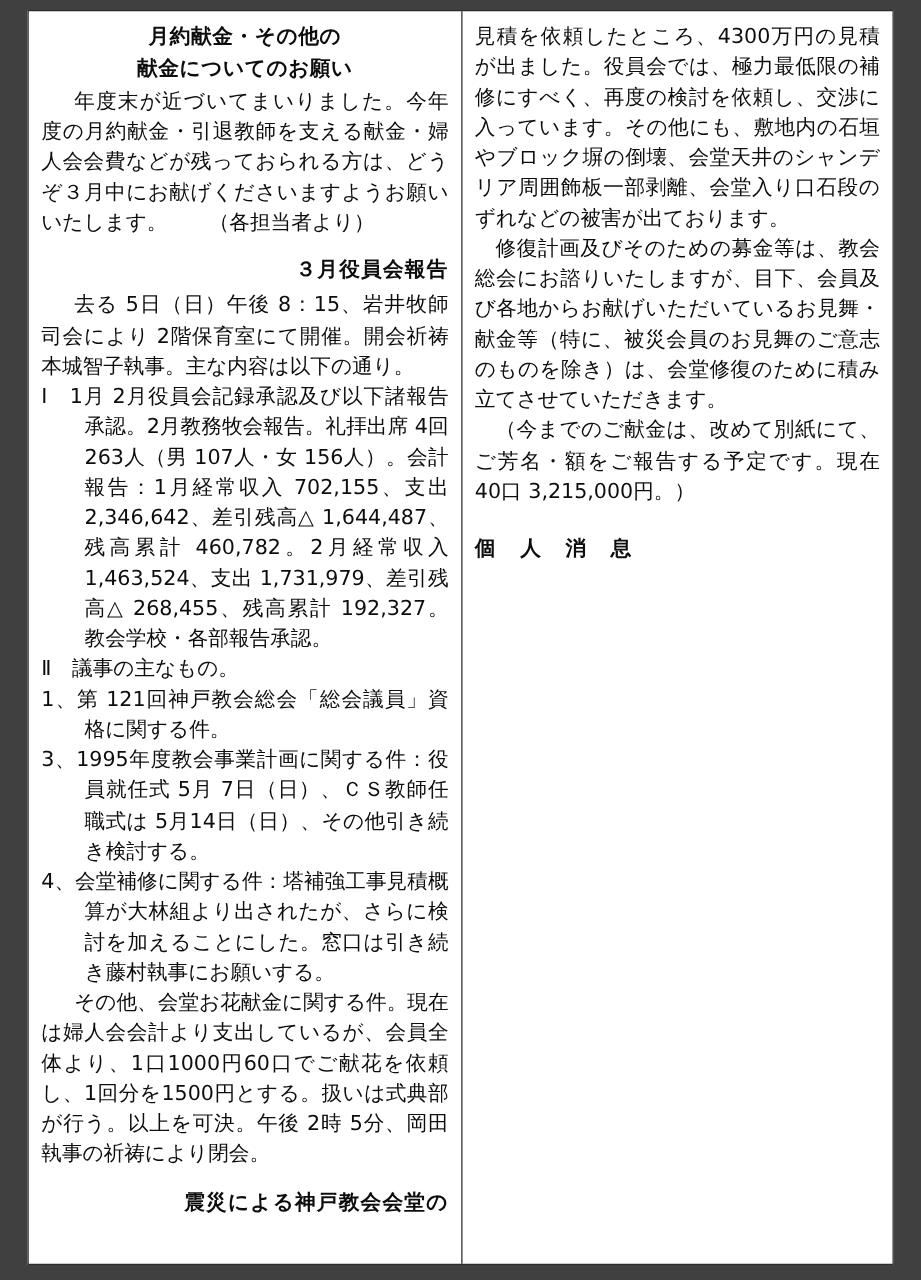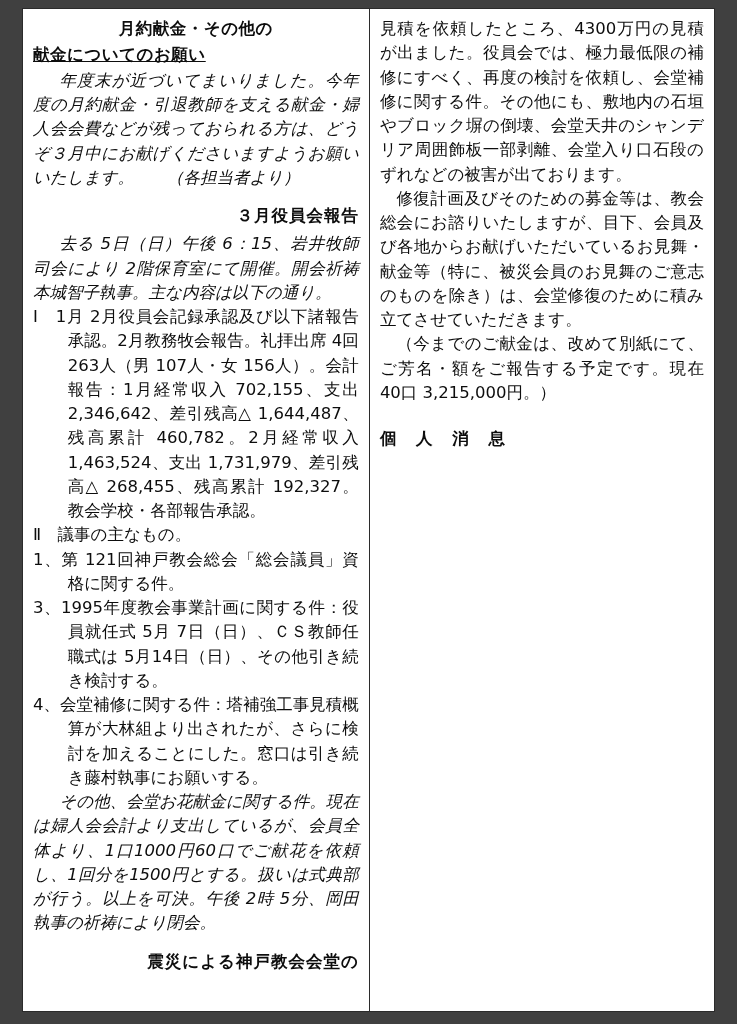--- a/index.html
+++ b/index.html
@@ -55,37 +55,36 @@
     width: 49.8%;
   }
   .heading {
     text-align: center;
     font-weight: bold;
     letter-spacing: 0.5px;
     line-height: 1.45;
     margin: 0 0 2px 0;
   }
   .heading-sub {
+    text-align: center;
     font-weight: bold;
     letter-spacing: 0.5px;
     line-height: 1.45;
     margin: 0 0 2px 0;
-    text-decoration: underline;
   }
   .section-title {
     text-align: right;
     font-weight: bold;
     letter-spacing: 1px;
     margin: 14px 0 4px 0;
   }
   .para {
     margin: 0 0 0 0;
     text-align: justify;
     text-justify: inter-character;
-    font-style: italic;
   }
   .para.indent {
     text-indent: 1.6em;
   }
   .hang {
     margin: 0;
     padding-left: 2.1em;
     text-indent: -2.1em;
     text-align: justify;
     text-justify: inter-character;
@@ -112,39 +111,39 @@
 
       <div class="col col-left">
 
         <div class="heading">月約献金・その他の</div>
         <div class="heading-sub">献金についてのお願い</div>
 
         <p class="para indent">年度末が近づいてまいりました。今年度の月約献金・引退教師を支える献金・婦人会会費などが残っておられる方は、どうぞ３月中にお献げくださいますようお願いいたします。　　（各担当者より）</p>
 
         <div class="section-title">３月役員会報告</div>
 
-        <p class="para indent">去る 5日（日）午後 6：15、岩井牧師司会により 2階保育室にて開催。開会祈祷本城智子執事。主な内容は以下の通り。</p>
+        <p class="para indent">去る 5日（日）午後 8：15、岩井牧師司会により 2階保育室にて開催。開会祈祷本城智子執事。主な内容は以下の通り。</p>
 
         <p class="hang">Ⅰ　1月 2月役員会記録承認及び以下諸報告承認。2月教務牧会報告。礼拝出席 4回 263人（男 107人・女 156人）。会計報告：1月経常収入 702,155、支出 2,346,642、差引残高△ 1,644,487、残高累計 460,782。2月経常収入 1,463,524、支出 1,731,979、差引残高△ 268,455、残高累計 192,327。教会学校・各部報告承認。</p>
 
         <p class="hang">Ⅱ　議事の主なもの。</p>
 
         <p class="hang">1、第 121回神戸教会総会「総会議員」資格に関する件。</p>
         <p class="hang">3、1995年度教会事業計画に関する件：役員就任式 5月 7日（日）、ＣＳ教師任職式は 5月14日（日）、その他引き続き検討する。</p>
         <p class="hang">4、会堂補修に関する件：塔補強工事見積概算が大林組より出されたが、さらに検討を加えることにした。窓口は引き続き藤村執事にお願いする。</p>
 
         <p class="para indent">その他、会堂お花献金に関する件。現在は婦人会会計より支出しているが、会員全体より、1口1000円60口でご献花を依頼し、1回分を1500円とする。扱いは式典部が行う。以上を可決。午後 2時 5分、岡田執事の祈祷により閉会。</p>
 
         <div class="section-title">震災による神戸教会会堂の</div>
 
       </div>
 
       <div class="col col-right">
 
-        <p class="rm-para">見積を依頼したところ、4300万円の見積が出ました。役員会では、極力最低限の補修にすべく、再度の検討を依頼し、会堂補修に関する件。その他にも、敷地内の石垣やブロック塀の倒壊、会堂天井のシャンデリア周囲飾板一部剥離、会堂入り口石段のずれなどの被害が出ております。</p>
+        <p class="rm-para">見積を依頼したところ、4300万円の見積が出ました。役員会では、極力最低限の補修にすべく、再度の検討を依頼し、交渉に入っています。その他にも、敷地内の石垣やブロック塀の倒壊、会堂天井のシャンデリア周囲飾板一部剥離、会堂入り口石段のずれなどの被害が出ております。</p>
 
         <p class="rm-para indent">修復計画及びそのための募金等は、教会総会にお諮りいたしますが、目下、会員及び各地からお献げいただいているお見舞・献金等（特に、被災会員のお見舞のご意志のものを除き）は、会堂修復のために積み立てさせていただきます。</p>
 
         <p class="rm-para indent">（今までのご献金は、改めて別紙にて、ご芳名・額をご報告する予定です。現在 40口 3,215,000円。）</p>
 
         <div class="notice">個 人 消 息</div>
 
       </div>
 
     </div>

